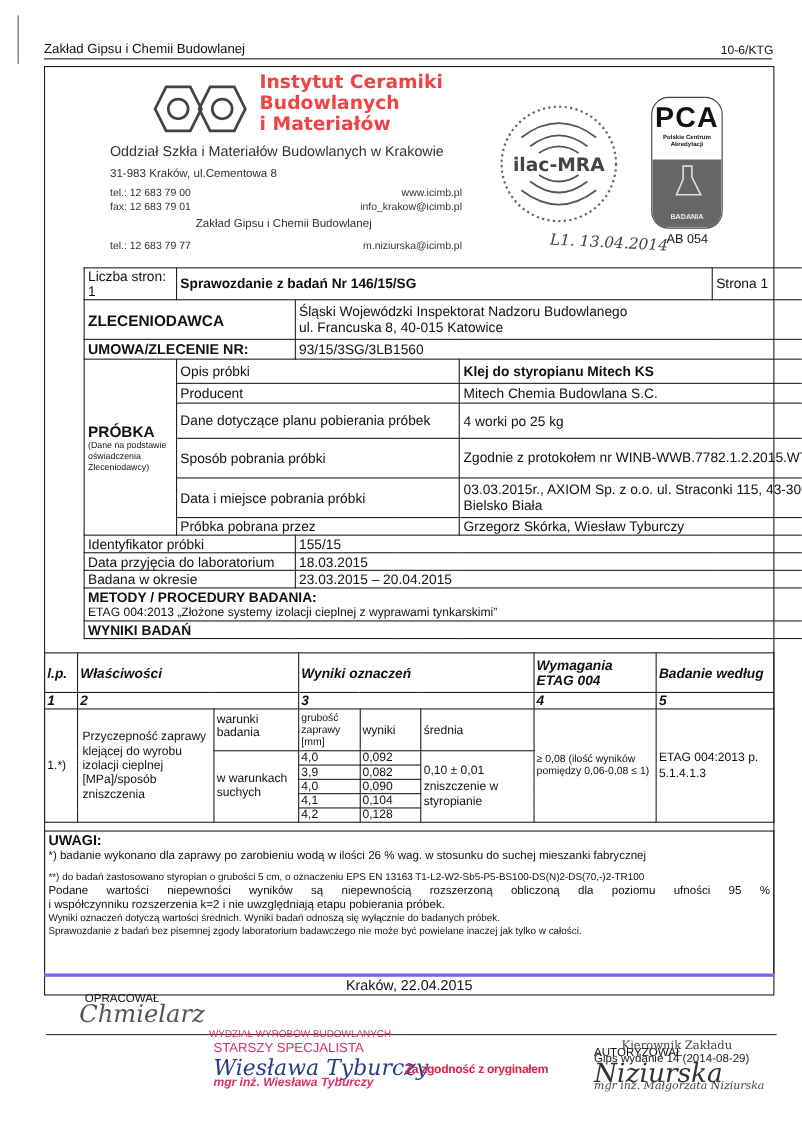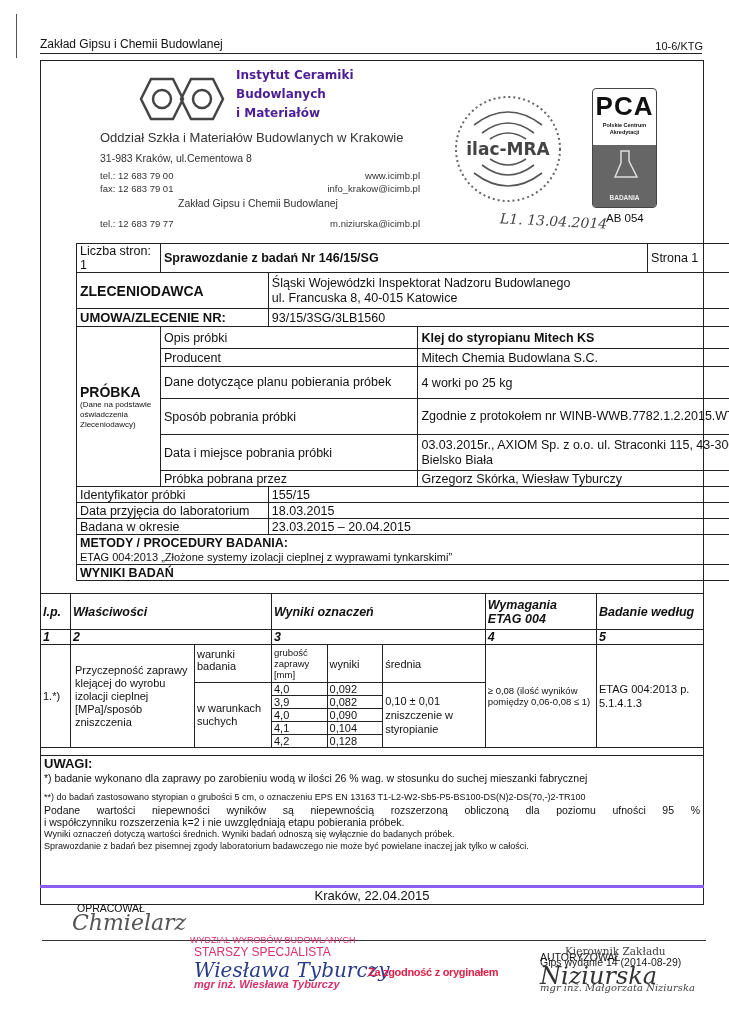--- a/index.html
+++ b/index.html
@@ -7,32 +7,32 @@
   .abs{position:absolute;}
   .hdr-left{left:40px;top:37px;font-size:12px;}
   .hdr-right{right:26px;top:40px;font-size:11px;}
   .hdr-line{left:40px;top:53px;width:662px;height:0;border-top:1.5px solid #222;}
   .binder{left:16px;top:14px;width:1px;height:44px;background:#555;}
 
   .frame{left:40px;top:60px;width:664px;height:845px;border:1.8px solid #222;box-sizing:border-box;}
 
   
   .logo{left:137px;top:75px;}
-  .inst-name{left:236px;top:66px;font-size:12px;font-weight:bold;line-height:19px;color:#4c1d95;font-family:"DejaVu Sans",sans-serif;}
+  .inst-name{left:236px;top:66px;font-size:17px;font-weight:bold;line-height:19px;color:#ef4444;font-family:"DejaVu Sans",sans-serif;}
   .oddzial{left:100px;top:130px;font-size:13px;color:#333;}
   .addr{left:100px;top:152px;font-size:10.5px;color:#333;}
   .tel1{left:100px;top:170px;font-size:9.5px;color:#333;}
   .fax{left:100px;top:183px;font-size:9.5px;color:#333;}
   .www{left:330px;top:170px;width:90px;text-align:right;font-size:9.5px;color:#333;}
   .mail1{left:290px;top:183px;width:130px;text-align:right;font-size:9.5px;color:#333;}
   .zaklad{left:178px;top:197px;font-size:10.5px;color:#333;}
   .tel2{left:100px;top:218px;font-size:9.5px;color:#333;}
   .mail2{left:290px;top:218px;width:130px;text-align:right;font-size:9.5px;color:#333;}
   .ilac{left:452px;top:93px;}
-  .pca{left:592px;top:88px;width:65px;height:120px;border:1.5px solid #444;border-radius:4px;box-sizing:border-box;overflow:hidden;}
+  .pca{left:592px;top:88px;width:65px;height:120px;border:1.5px solid #444;border-radius:16px;box-sizing:border-box;overflow:hidden;}
   .pca-title{font-size:26px;font-weight:bold;text-align:center;margin-top:2px;letter-spacing:1px;}
   .pca-sub{font-size:5.5px;font-weight:bold;text-align:center;line-height:7px;}
   .pca-dark{position:absolute;left:0;right:0;bottom:0;height:62px;background:#666;color:#eee;}
   .pca-badania{position:absolute;bottom:6px;width:100%;text-align:center;font-size:6.5px;font-weight:bold;}
   .ab{left:606px;top:212px;font-size:11.5px;}
   .handwrite{left:500px;top:213px;font-size:14px;font-style:italic;color:#444;font-family:"DejaVu Serif",serif;transform:rotate(3deg);}
 
   
   table{border-collapse:collapse;position:absolute;}
   td{border:1px solid #222;padding:0 3px;vertical-align:middle;}

